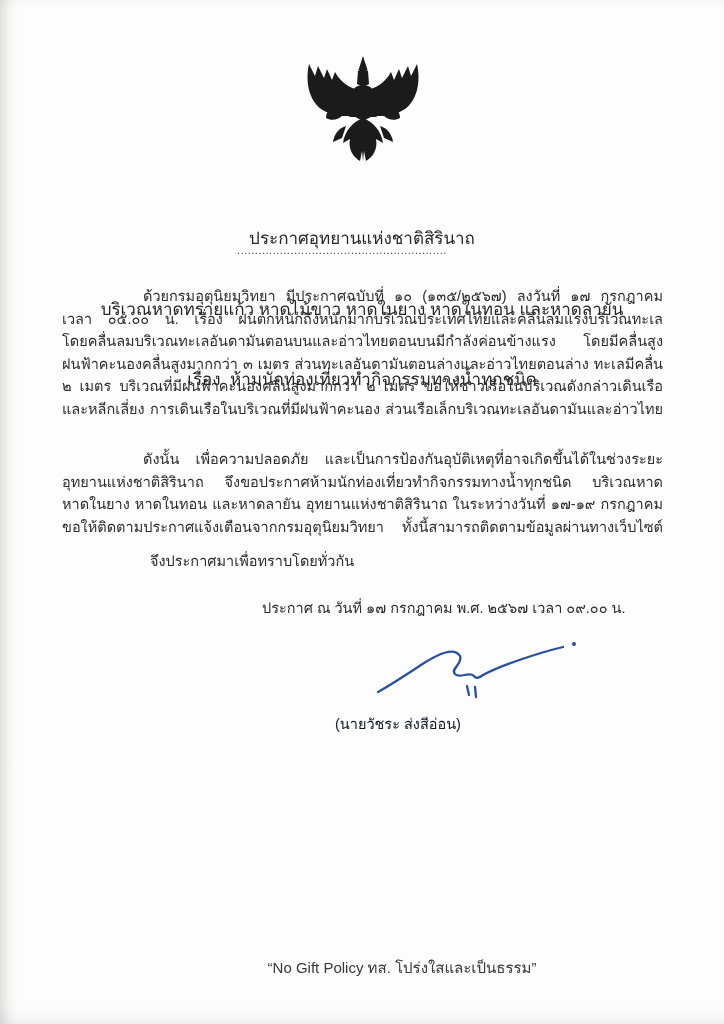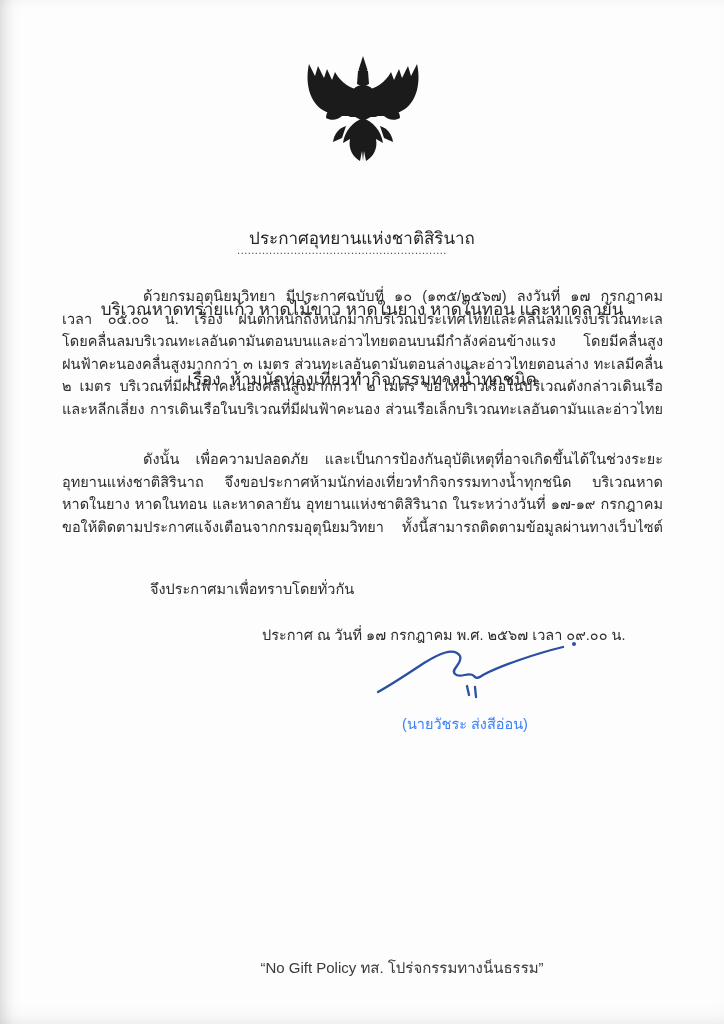--- a/index.html
+++ b/index.html
@@ -26,26 +26,26 @@
   .dots{
     position:absolute;top:244px;left:0;width:684px;text-align:center;
     font-size:11px;letter-spacing:.5px;color:#4a4a4a;overflow:hidden;height:14px;
   }
   .para{position:absolute;left:62px;width:601px;font-size:14.5px;color:#2d2d2d;}
   .p1{top:285px;}
   .p2{top:448px;}
   .line{height:22.5px;line-height:22.5px;overflow:hidden;white-space:pre-wrap;}
   .jl{text-align:justify;text-align-last:justify;}
   .indent{padding-left:81px;}
-  .closing{position:absolute;left:150px;top:578px;font-size:14.5px;line-height:22px;}
-  .dateline{position:absolute;left:262px;top:597px;font-size:14.5px;line-height:22px;margin-top:27px;}
+  .closing{position:absolute;left:150px;top:550px;font-size:14.5px;line-height:22px;}
+  .dateline{position:absolute;left:262px;top:597px;font-size:14.5px;line-height:22px;}
   .sig-svg{position:absolute;left:366px;top:634px;width:228px;height:74px;}
   .sig-block{
-    position:absolute;left:335px;top:713px;width:260px;text-align:center;
-    font-size:14.5px;line-height:23px;color:#3b82f6;
+    position:absolute;left:335px;top:713px;width:260px;text-align:left;
+    font-size:14.5px;line-height:23px;color:#0f172a;
   }
   .footer{
     position:absolute;left:402px;top:956px;transform:translateX(-50%);
     font-size:15px;font-weight:500;color:#3a3a3a;white-space:nowrap;
   }
 </style>
 </head>
 <body>
 
 <div class="paper"></div>
@@ -110,13 +110,13 @@
     <path d="M101 52 l2 9"></path>
     <path d="M109 53 l1 10"></path>
   </g>
   <circle cx="208" cy="10" r="2" fill="#2b4fa3"></circle>
 </svg>
 
 <div class="sig-block">
   <div>(นายวัชระ ส่งสีอ่อน)</div>
 </div>
 
-<div class="footer">“No Gift Policy ทส. โปร่จกรรมทางน็นธรรม”</div>
+<div class="footer">“No Gift Policy ทส. โปร่งใสและเป็นธรรม”</div>
 
 </body></html>

